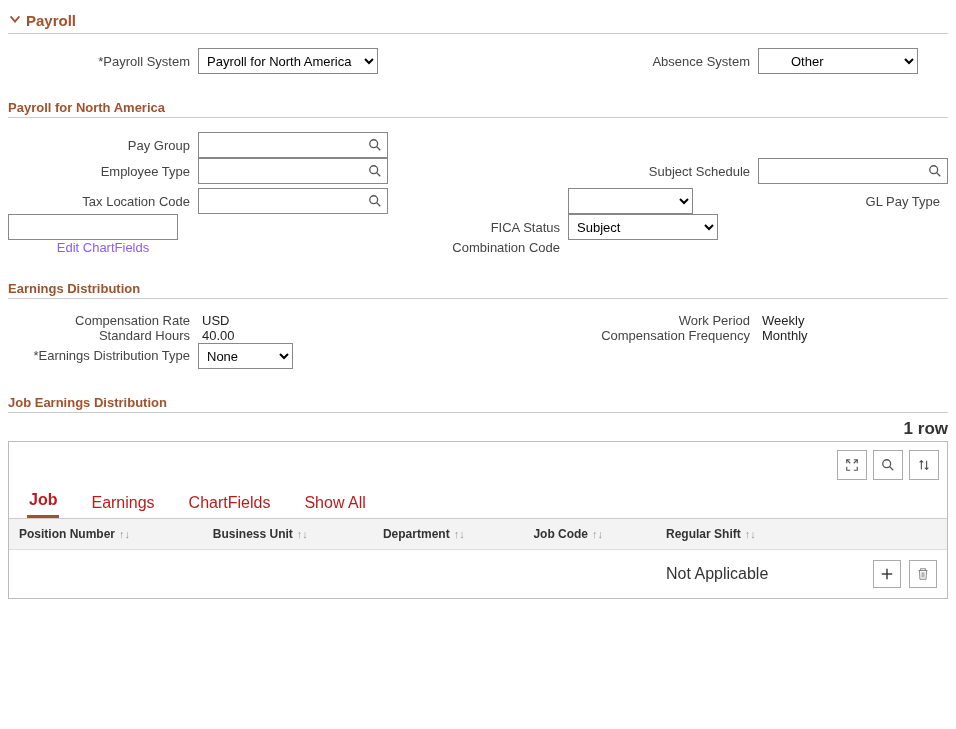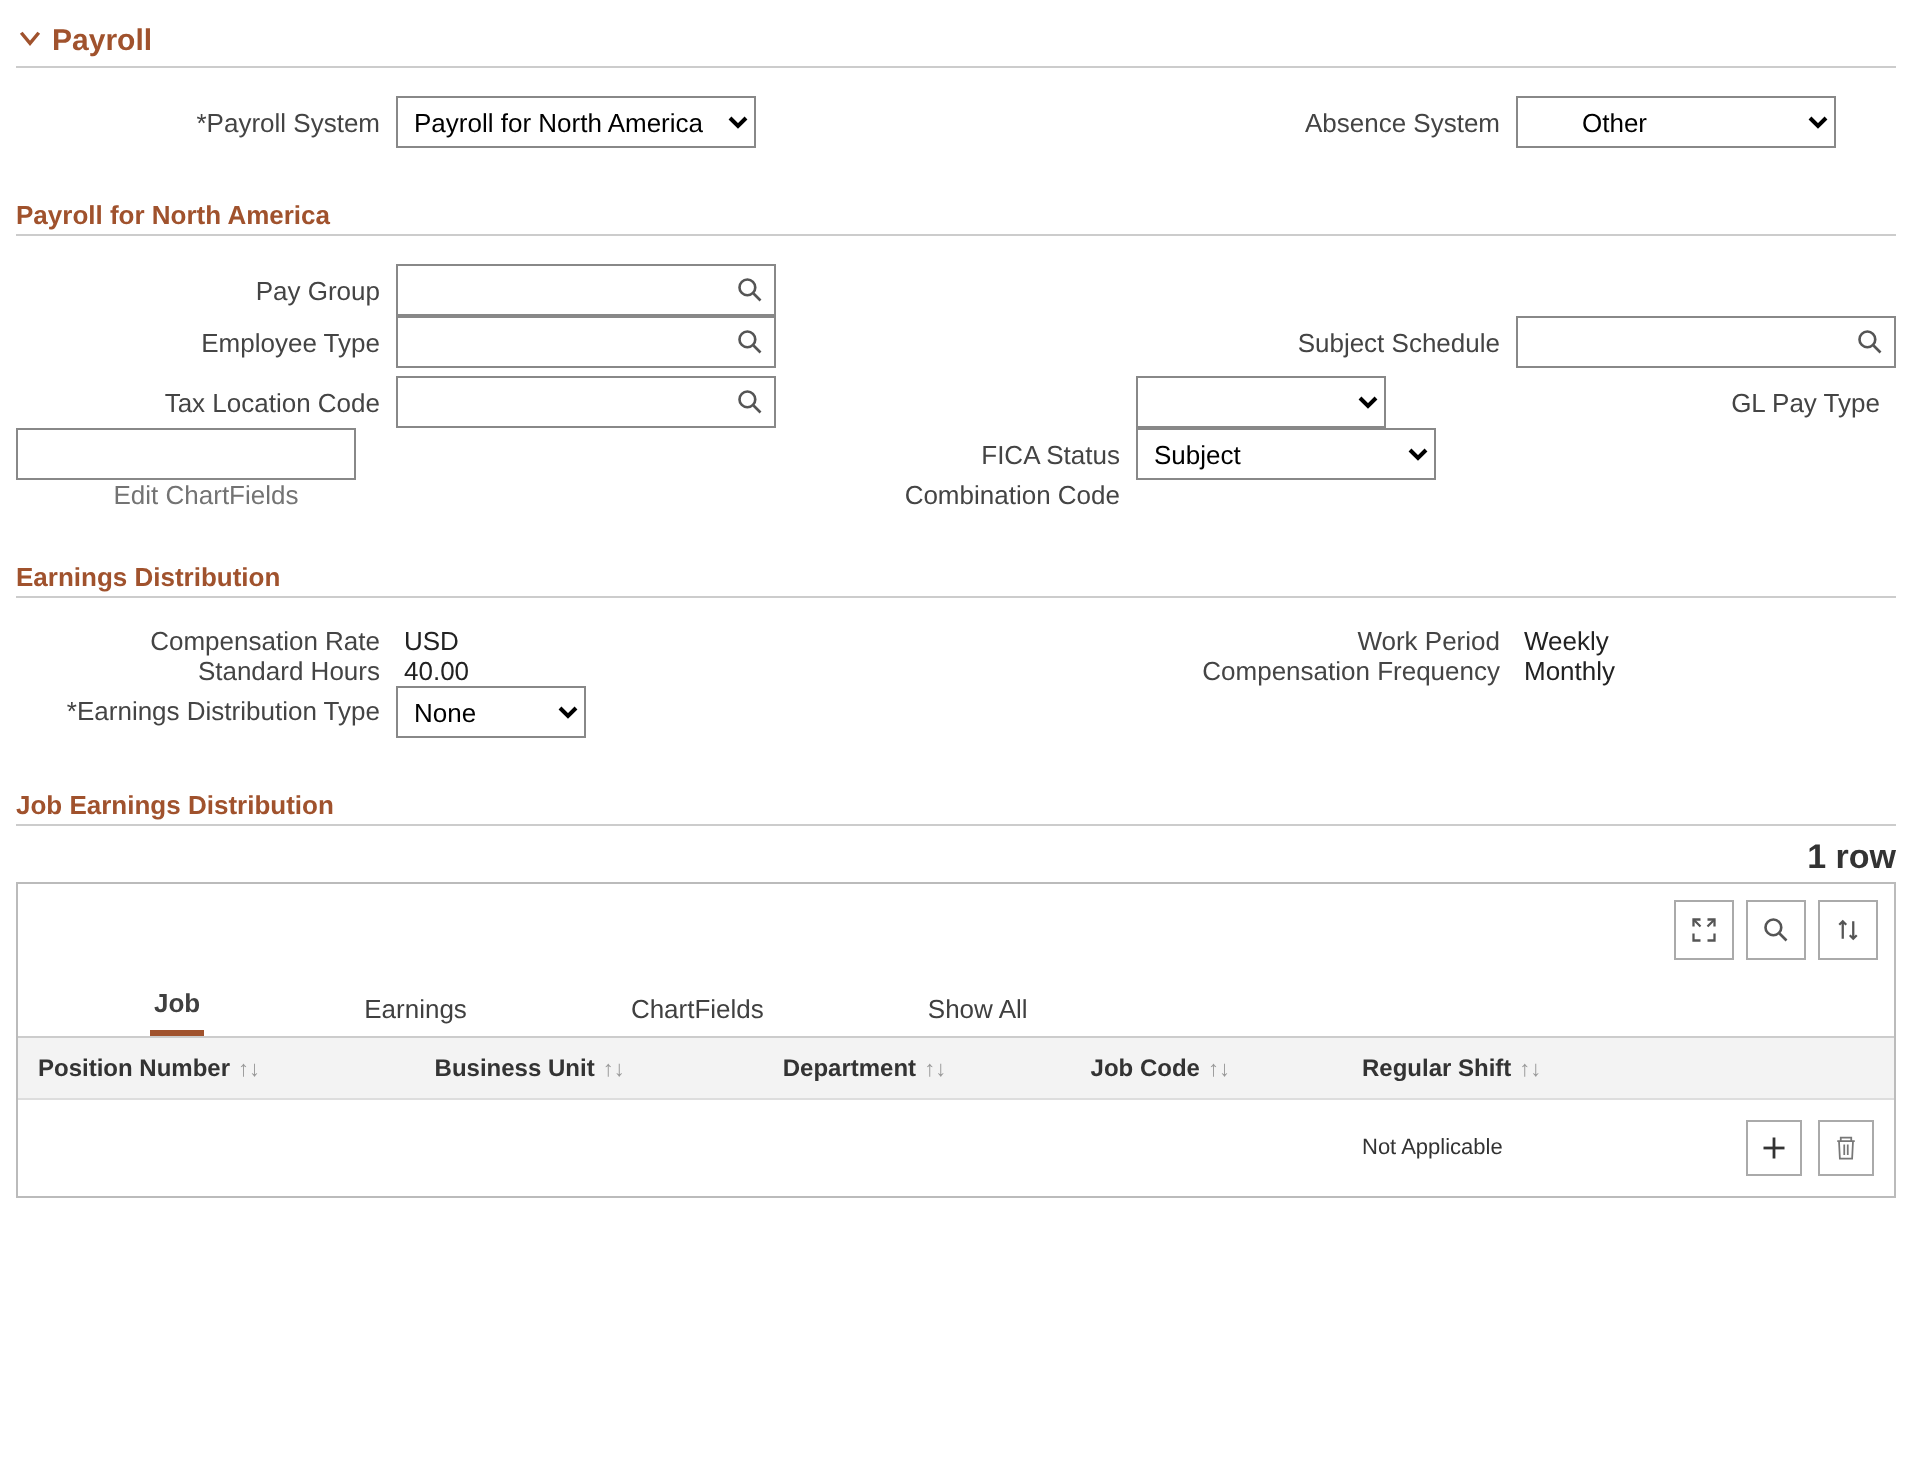--- a/index.html
+++ b/index.html
@@ -88,21 +88,21 @@
       cursor: pointer;
     }
     input.plain {
       height: 26px;
       width: 170px;
       border: 1px solid #888;
       padding: 2px 6px;
       font-size: 13px;
     }
     .link {
-      color: #737373;
+      color: #8b5cf6;
       cursor: pointer;
     }
     .row-count {
       text-align: right;
       font-weight: bold;
       font-size: 17px;
       color: #333;
       margin-top: 6px;
     }
     .grid-box {
@@ -129,23 +129,22 @@
     .tabs {
       display: flex;
       gap: 30px;
       padding: 0 18px;
       align-items: flex-end;
       height: 30px;
     }
     .tab {
       padding: 6px 2px;
       cursor: pointer;
-      color: #404040;
-      font-size: 13px;
-      margin-left: 48px;
+      color: #b91c1c;
+      font-size: 16px;
     }
     .tab.active {
       font-weight: bold;
       border-bottom: 3px solid #a0522d;
     }
     table.data-grid {
       width: 100%;
       border-collapse: collapse;
       border-top: 1px solid #ccc;
     }
@@ -158,21 +157,21 @@
       border-bottom: 1px solid #ddd;
       color: #333;
     }
     table.data-grid th .sort {
       color: #999;
       font-size: 11px;
       margin-left: 4px;
     }
     table.data-grid td {
       padding: 10px 10px;
-      font-size: 11px;
+      font-size: 16px;
       color: #333;
     }
     .row-actions {
       display: flex;
       gap: 8px;
       justify-content: flex-end;
     }
     .icon-btn {
       width: 28px;
       height: 28px;

